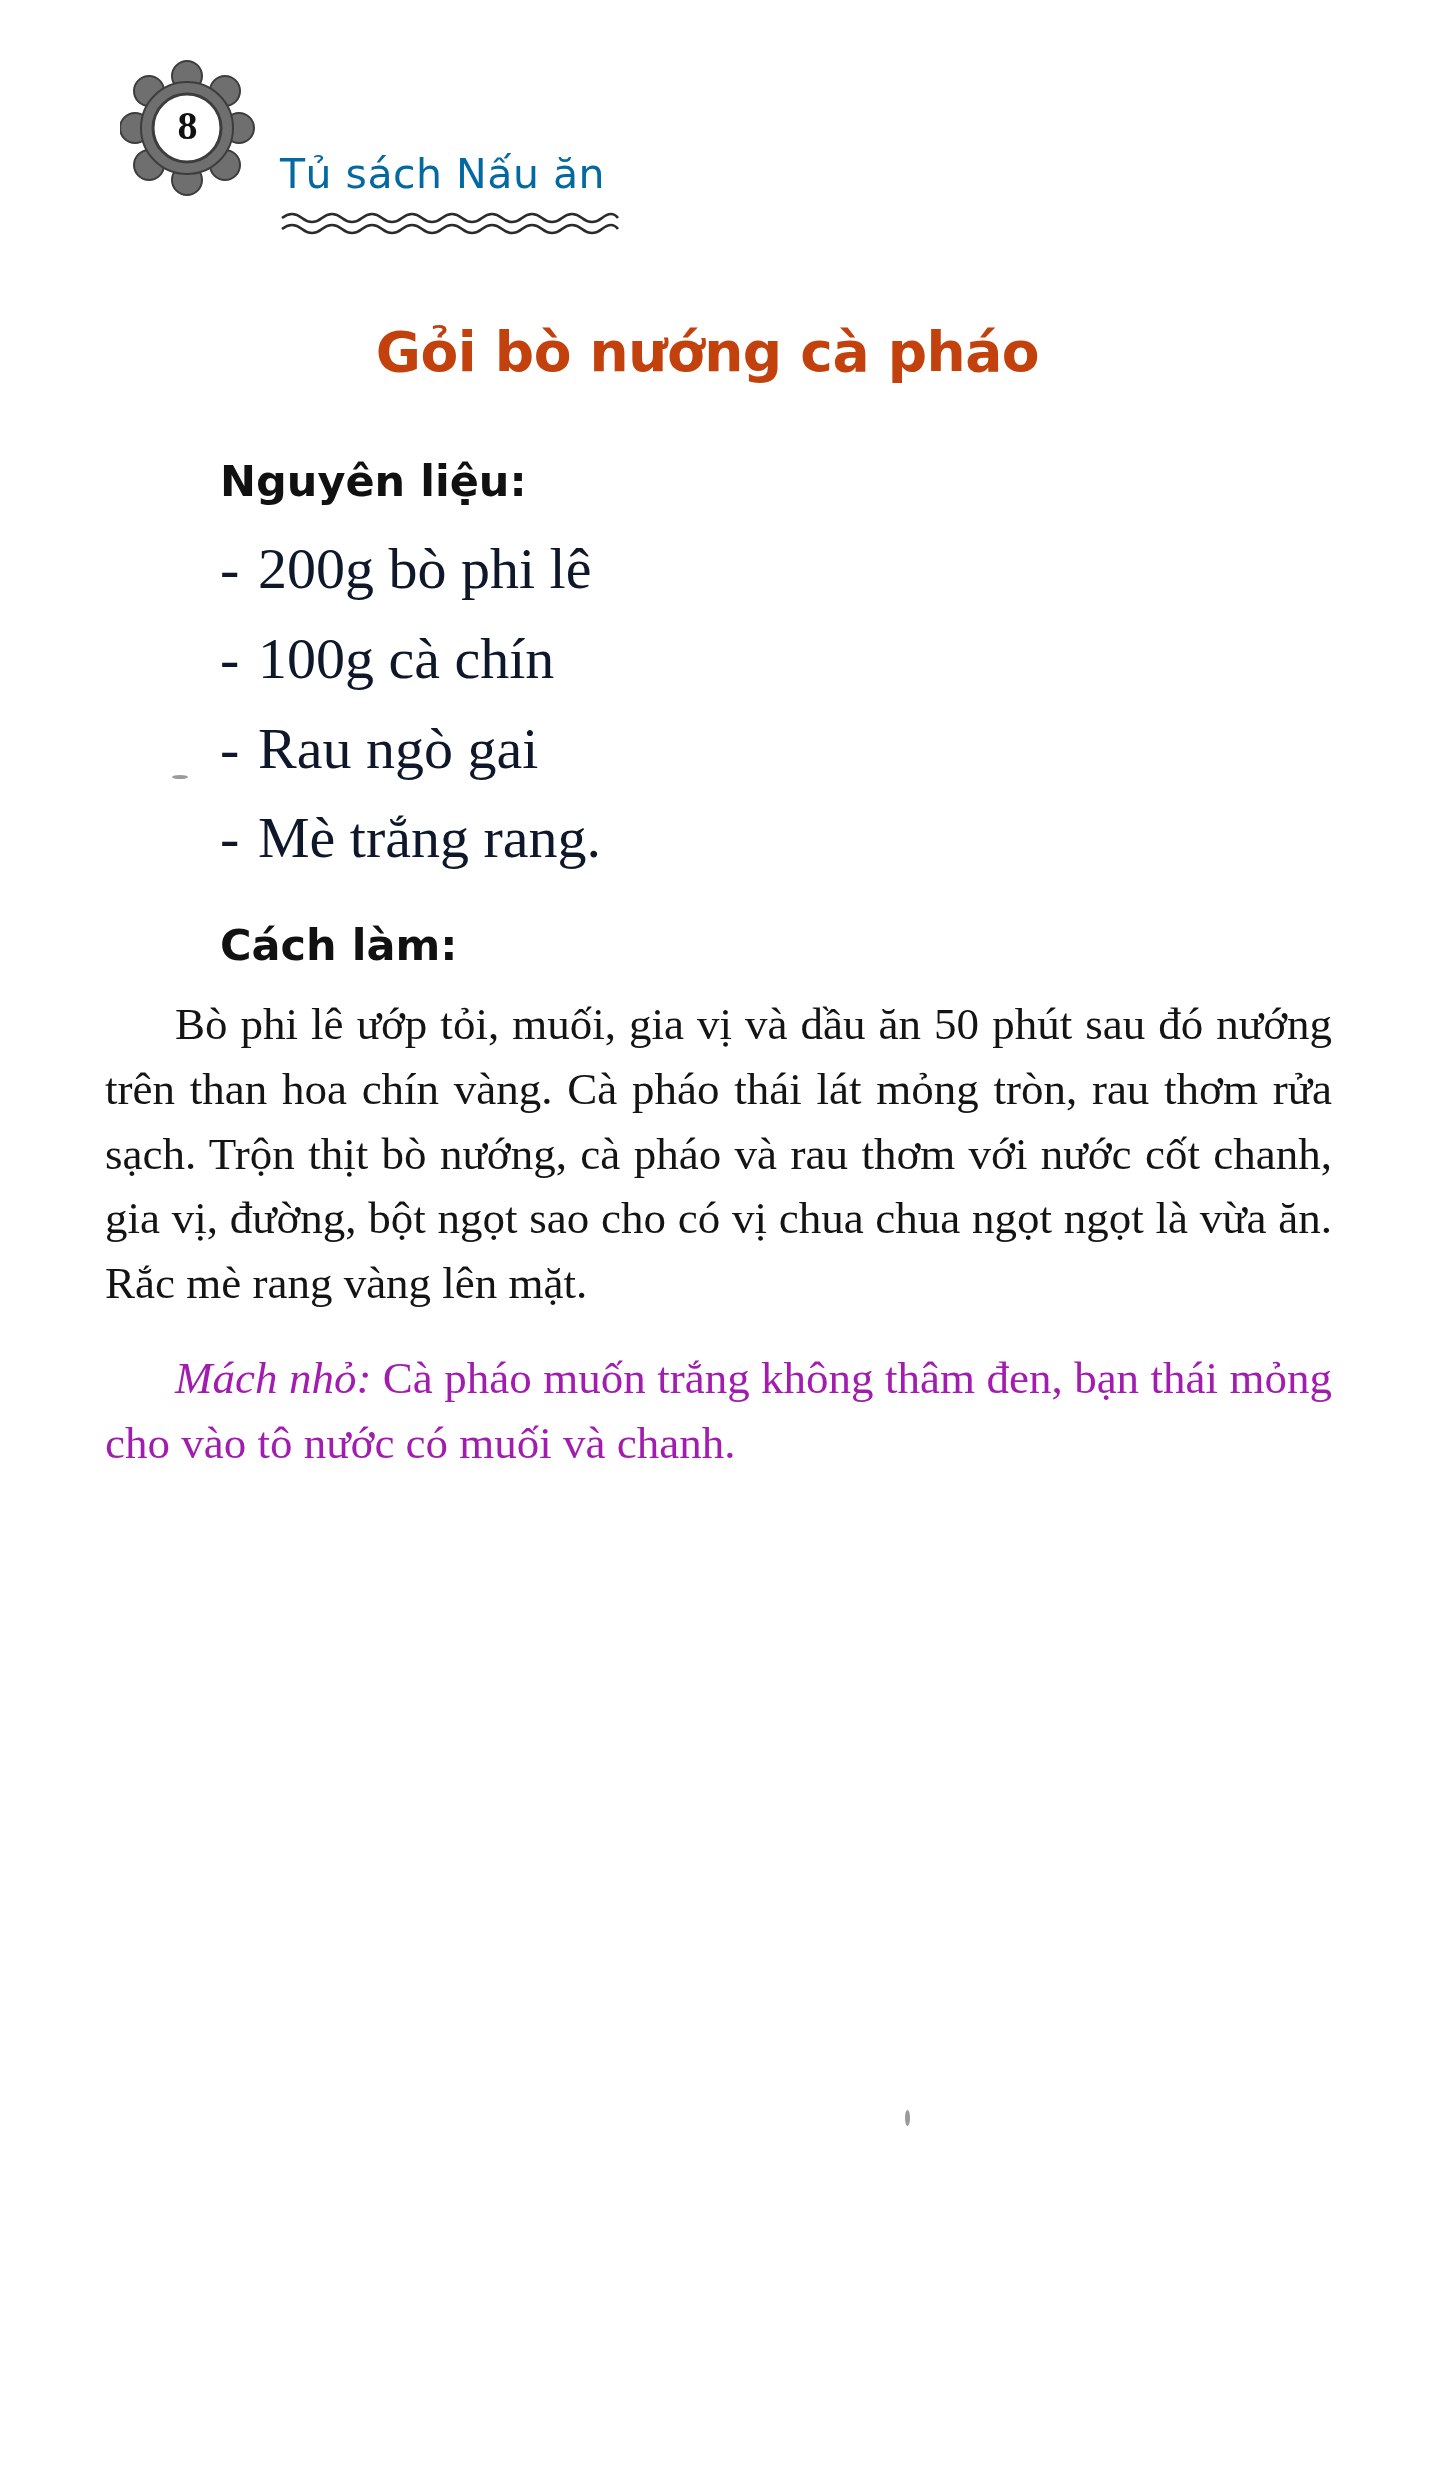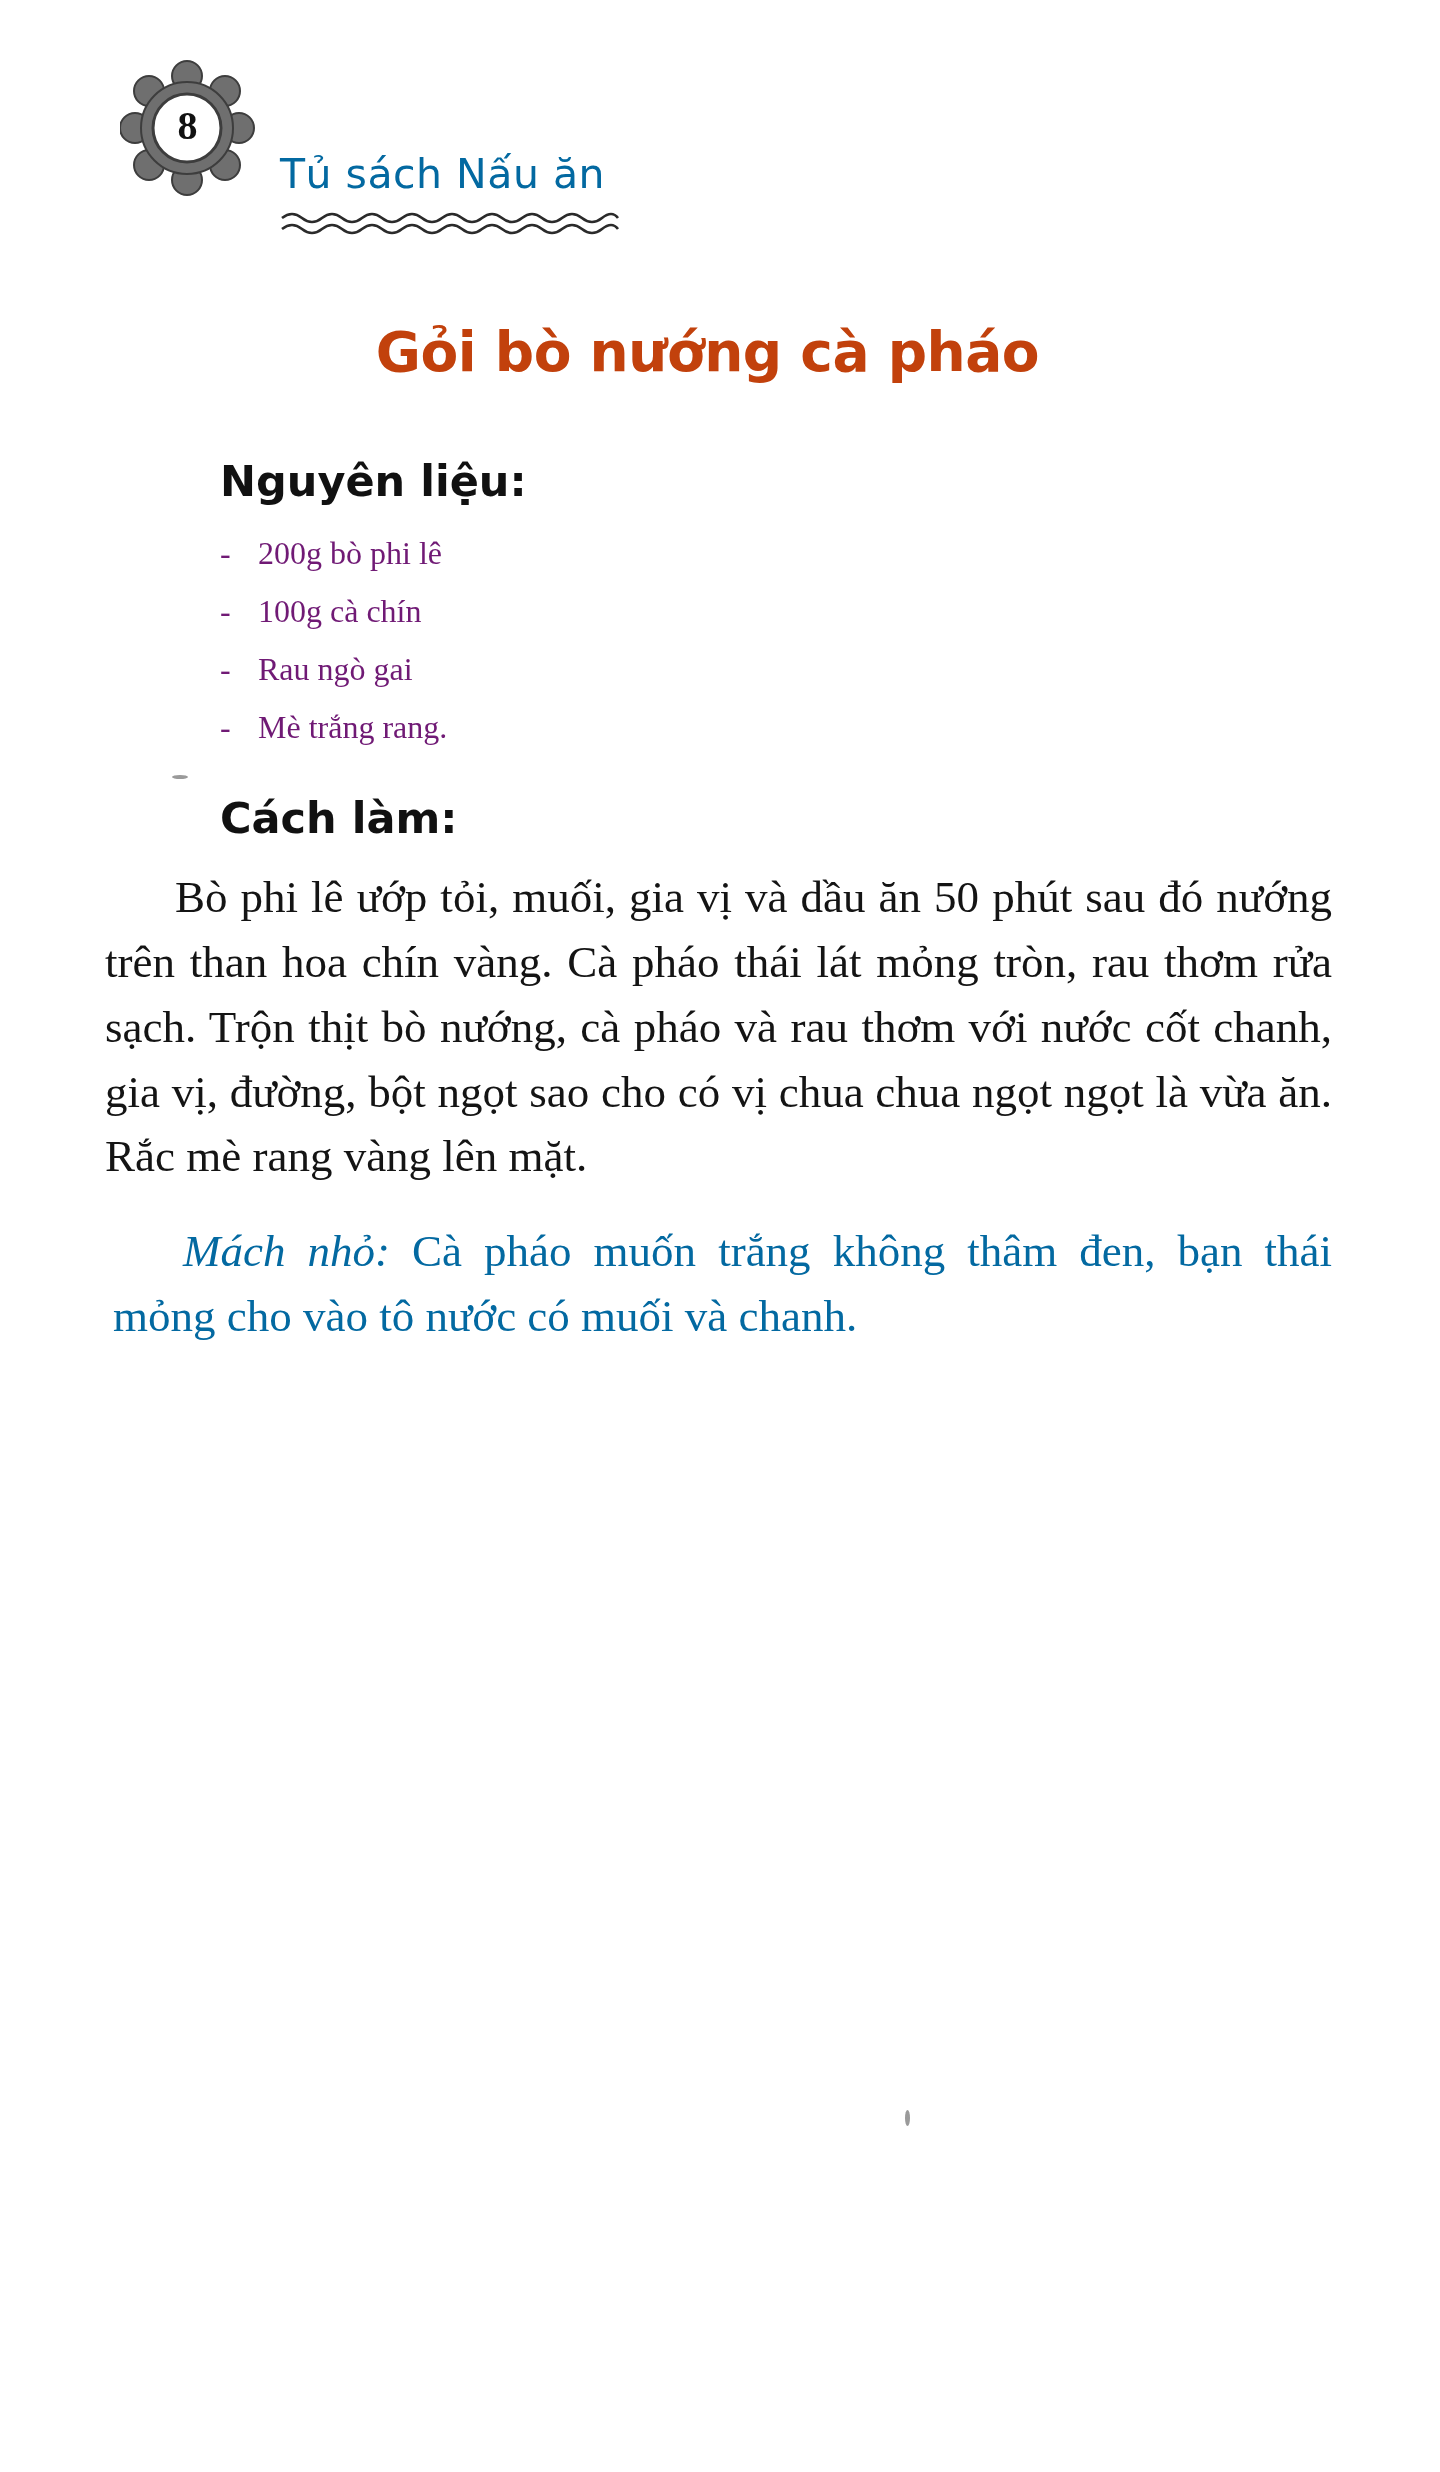--- a/index.html
+++ b/index.html
@@ -108,23 +108,23 @@
     padding-left: 115px;
   }
 
   .ingredient-list {
     list-style: none;
     margin: 0 0 46px 0;
     padding: 0 0 0 115px;
   }
   .ingredient-item {
     font-family: "Liberation Serif", serif;
-    font-size: 32px;
+    font-size: 58px;
     line-height: 1.22;
-    color: #701a75;
+    color: #0f172a;
     margin: 0 0 19px 0;
     white-space: nowrap;
   }
   .ingredient-item .dash {
     display: inline-block;
     width: 38px;
   }
 
   .section-heading.method {
     margin-top: 6px;
@@ -140,22 +140,22 @@
     text-align: justify;
     text-justify: inter-word;
     text-indent: 70px;
     padding: 0 18px 0 0;
   }
 
   .tip-paragraph {
     font-family: "Liberation Serif", serif;
     font-size: 45px;
     line-height: 1.44;
-    color: #0369a1;
-    margin: 30px 0 0 8px;
+    color: #a21caf;
+    margin: 30px 0 0 0;
     text-align: justify;
     text-indent: 70px;
     padding: 0 18px 0 0;
   }
   .tip-label {
     font-style: italic;
     font-weight: 400;
   }
 
   

